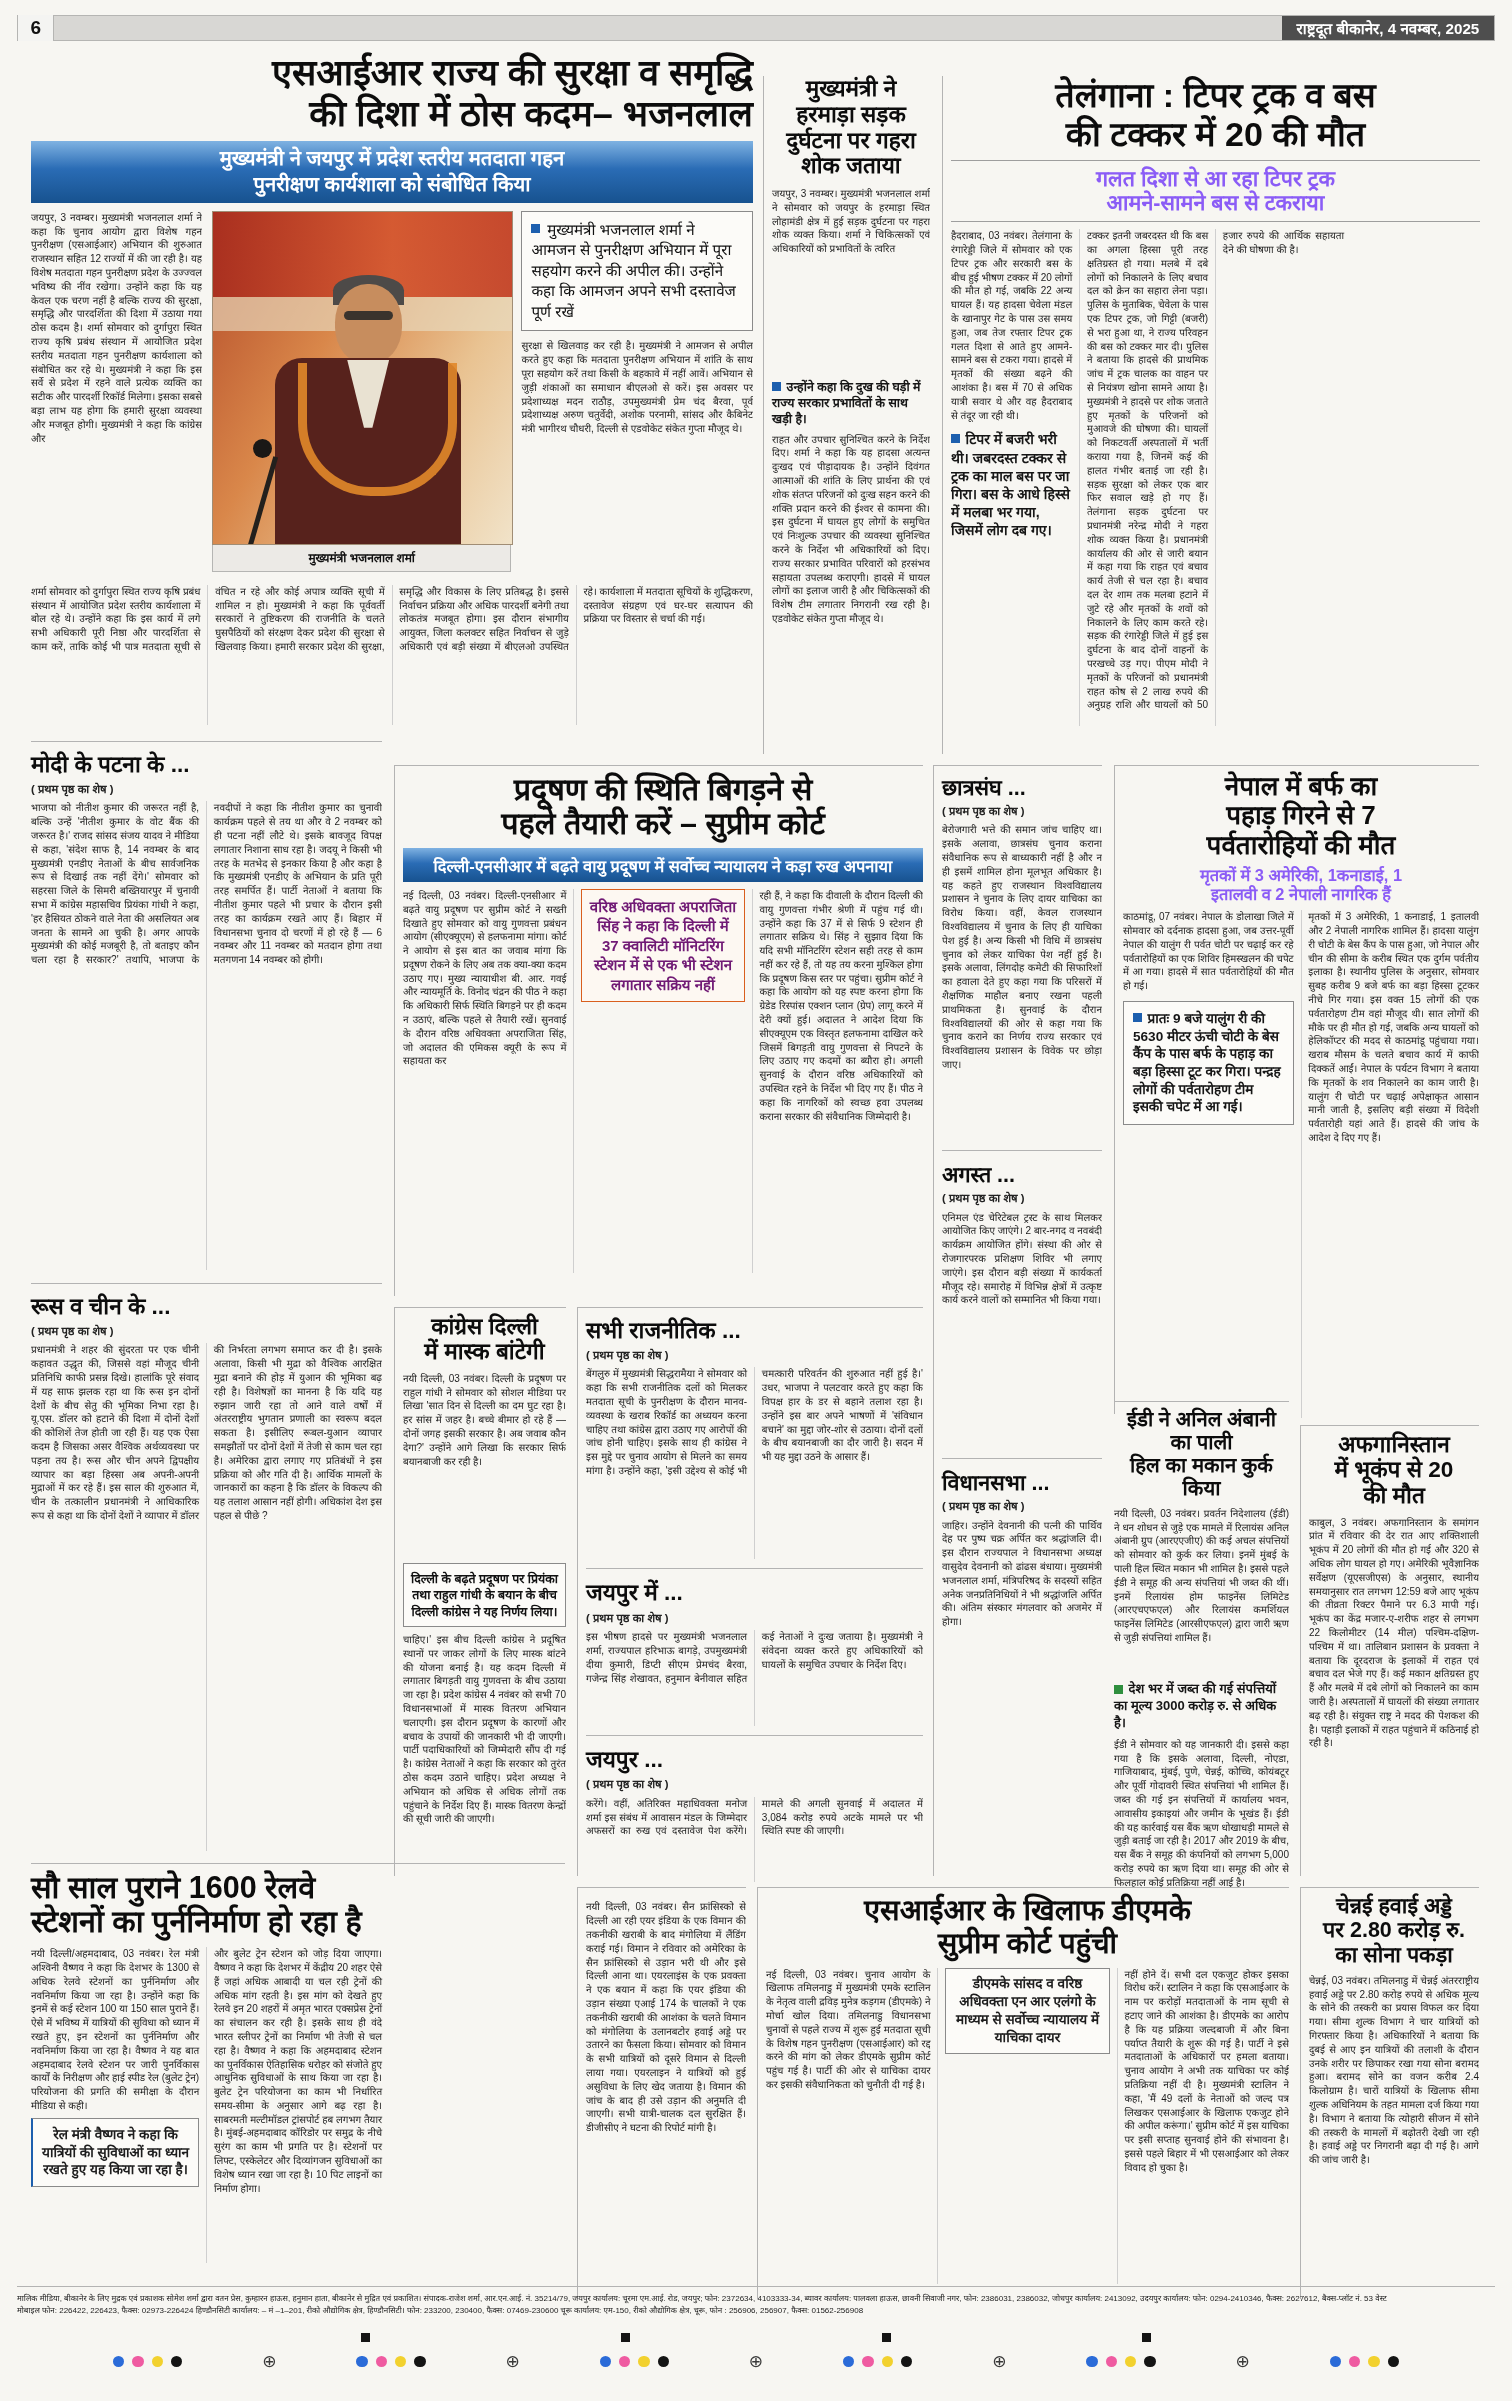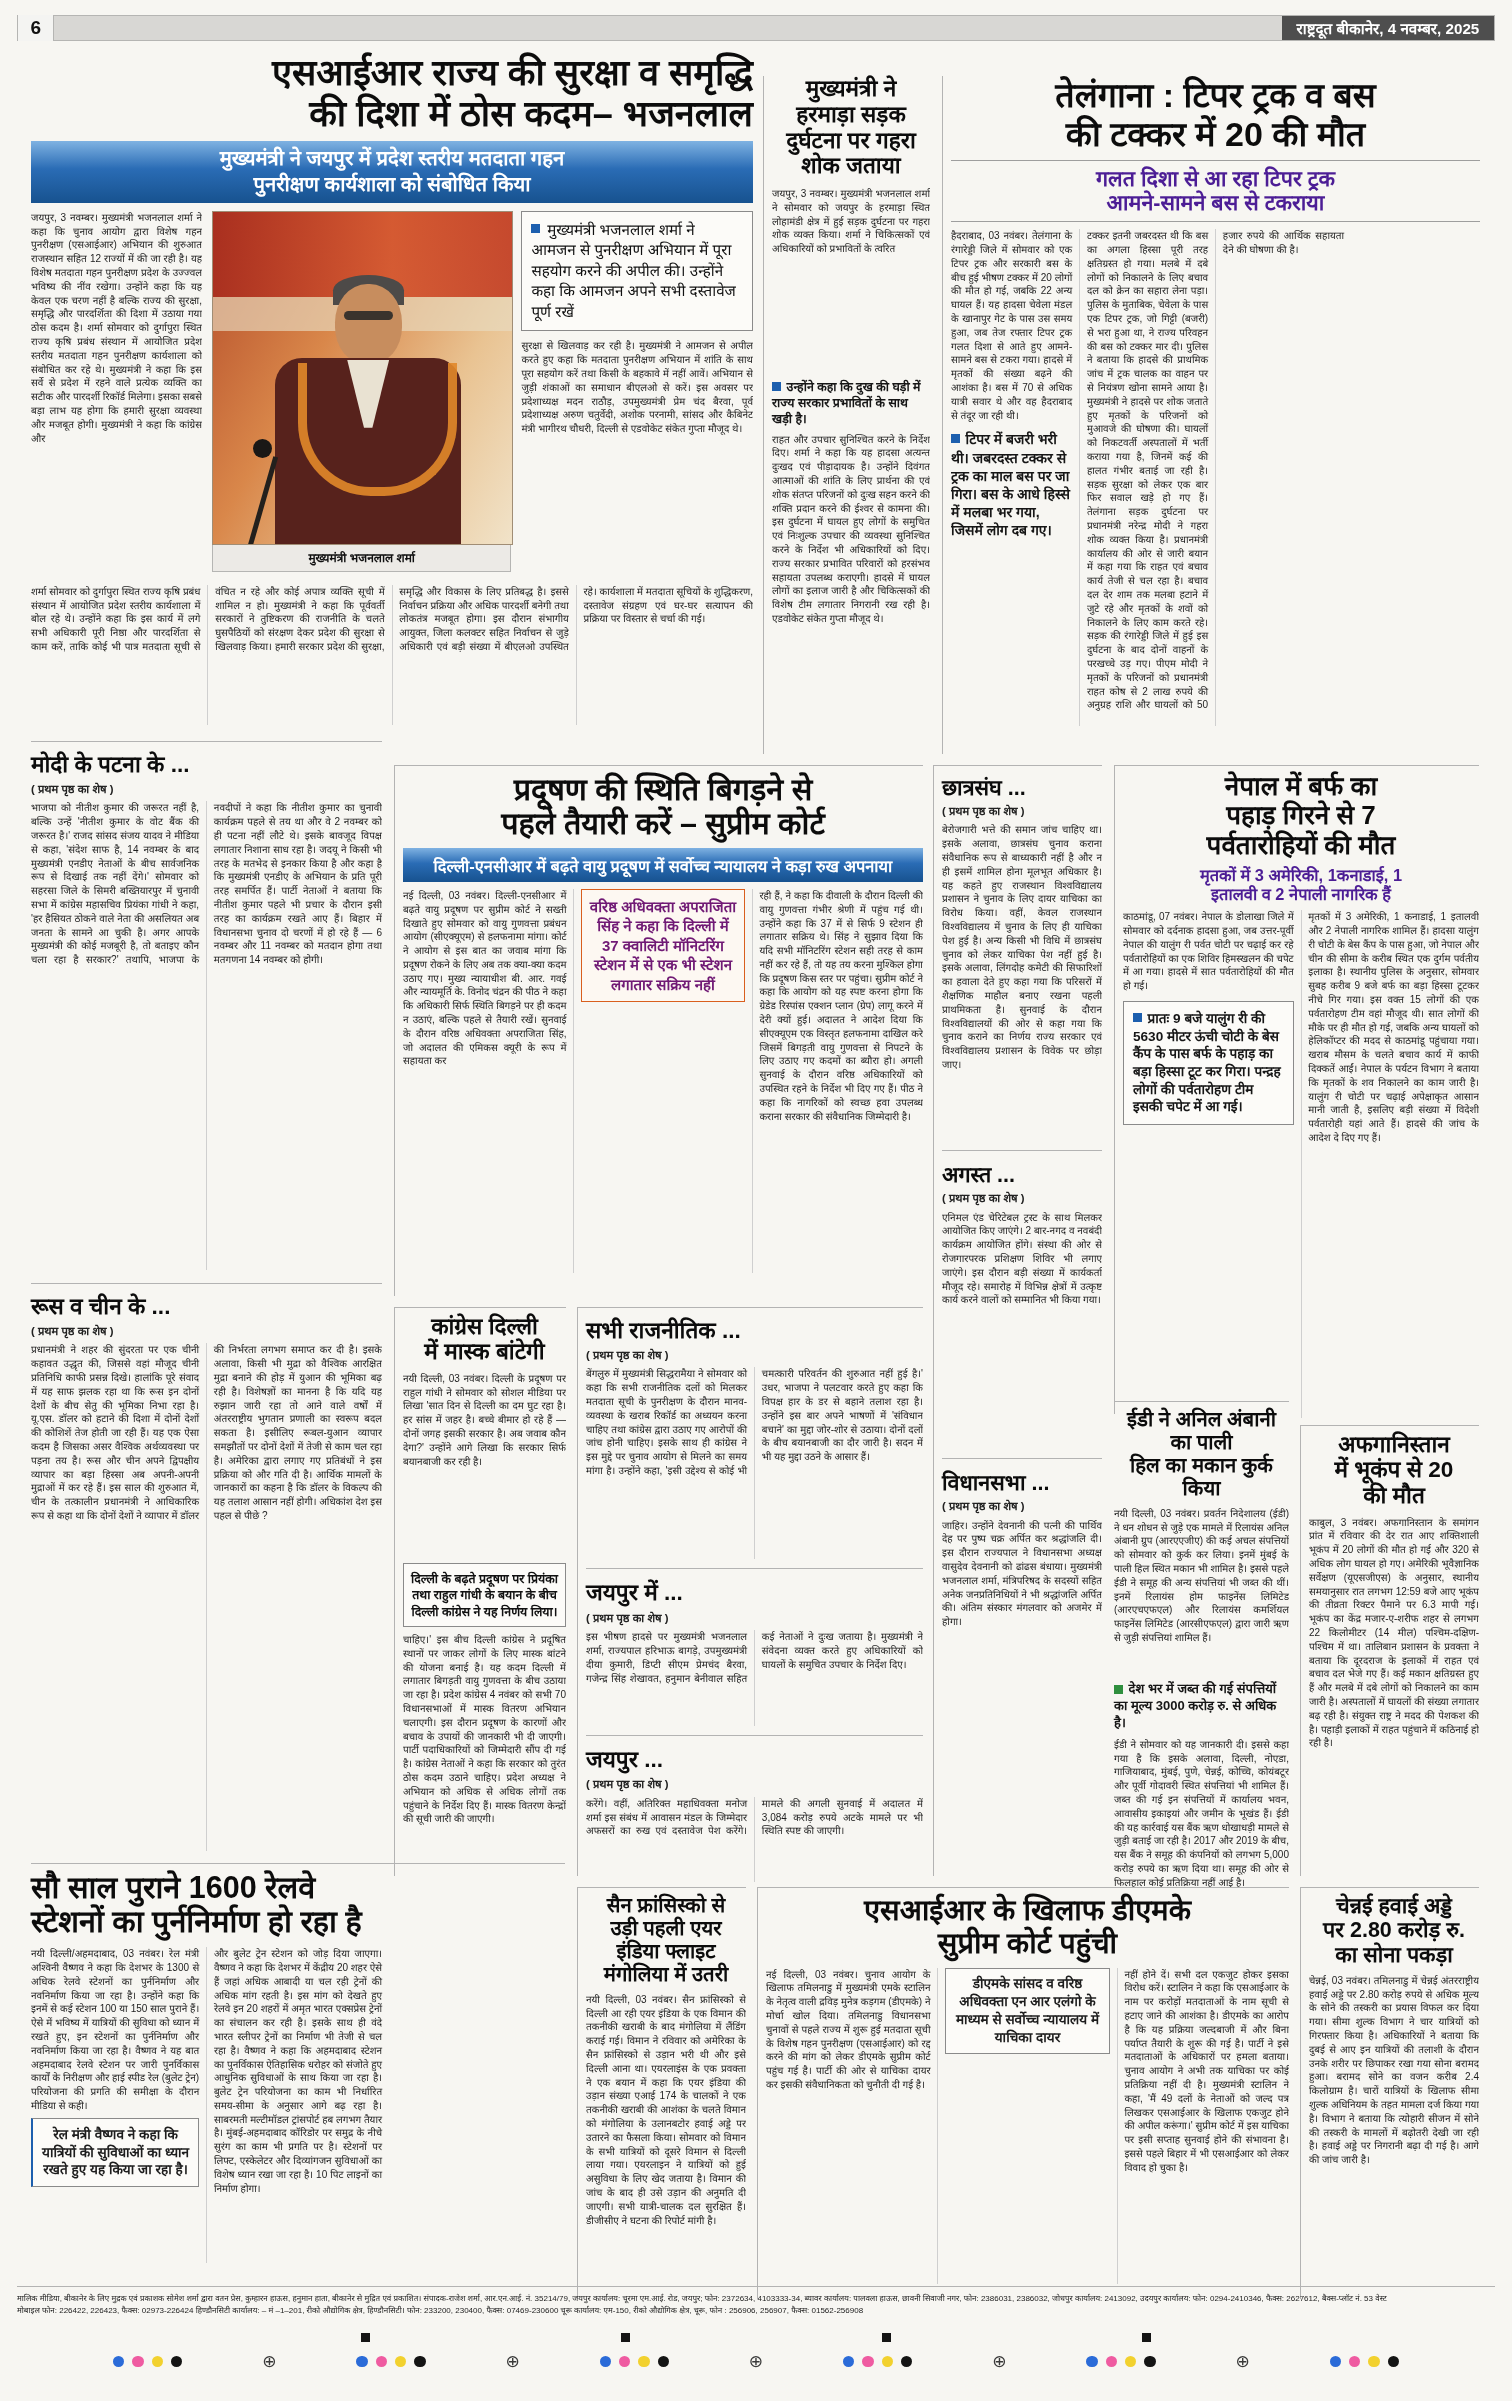--- a/index.html
+++ b/index.html
@@ -22,21 +22,21 @@
   .contline{font-weight:bold;font-size:11.3px;margin:1.1px 0 5.6px 0;color:#222;}
   .sq{display:inline-block;width:9px;height:9px;background:#1d5fae;flex:none;}
   .sq.green{background:#2f8f3e;}
   .bullet-line{font-weight:bold;color:#161616;line-height:1.3;margin:5.6px 0;text-align:left;}
   .bullet-line .sq{float:left;margin:3.4px 5.6px 1.1px 0;}
   .bbox{border:0.6px solid #8a8a8a;padding:8px 9px;background:#fcfbf8;}
   .obox{border:1.7px solid #d95f1e;color:#701a75;font-weight:bold;text-align:center;
         padding:6.8px 5.6px;margin:5.6px 0;font-size:15px;line-height:1.3;background:#fdf8f2;}
   .cbox{border:0.6px solid #8a8a8a;font-weight:bold;text-align:center;padding:6.8px 5.6px;
         margin:5.6px 0;line-height:1.3;background:#fcfbf8;}
-  .maroon{color:#4c1d95;}
+  .maroon{color:#8b5cf6;}
   
   .topbar{background:#d8d7d4;border:0.6px solid #b5b5b3;display:flex;align-items:center;}
   .pgnum{background:#f4f4f2;font-weight:bold;font-size:19px;padding:1.1px 12.4px;height:100%;
          display:flex;align-items:center;border-right:0.6px solid #b5b5b3;}
   .edition{margin-left:auto;background:#4e4e4e;color:#fff;font-weight:bold;font-size:15.2px;
            padding:0 14.7px;height:100%;display:flex;align-items:center;}
   
   .photo-wrap{width:299px;flex:none;}
   .photo{position:relative;width:299px;height:332px;overflow:hidden;border:0.6px solid #a08d75;
          background:linear-gradient(120deg,#b34a28 0%,#d9874a 38%,#e9c392 70%,#f1e3c9 100%);}
@@ -231,24 +231,20 @@
     <h2 class="hl pre" style="font-size:30.5px;">सौ साल पुराने 1600 रेलवे
 स्टेशनों का पुर्ननिर्माण हो रहा है</h2>
     <div class="bodytxt cols3" style="height:316px;margin-top:8px;">
       <div>नयी दिल्ली/अहमदाबाद, 03 नवंबर। रेल मंत्री अश्विनी वैष्णव ने कहा कि देशभर के 1300 से अधिक रेलवे स्टेशनों का पुर्ननिर्माण और नवनिर्माण किया जा रहा है। उन्होंने कहा कि इनमें से कई स्टेशन 100 या 150 साल पुराने हैं। ऐसे में भविष्य में यात्रियों की सुविधा को ध्यान में रखते हुए, इन स्टेशनों का पुर्ननिर्माण और नवनिर्माण किया जा रहा है। वैष्णव ने यह बात अहमदाबाद रेलवे स्टेशन पर जारी पुनर्विकास कार्यों के निरीक्षण और हाई स्पीड रेल (बुलेट ट्रेन) परियोजना की प्रगति की समीक्षा के दौरान मीडिया से कही।</div>
       <div class="cbox" style="font-size:13.6px;border-left:2.8px solid #1d5fae;">रेल मंत्री वैष्णव ने कहा कि यात्रियों की सुविधाओं का ध्यान रखते हुए यह किया जा रहा है।</div>
       <div>और बुलेट ट्रेन स्टेशन को जोड़ दिया जाएगा। वैष्णव ने कहा कि देशभर में केंद्रीय 20 शहर ऐसे हैं जहां अधिक आबादी या चल रही ट्रेनों की अधिक मांग रहती है। इस मांग को देखते हुए रेलवे इन 20 शहरों में अमृत भारत एक्सप्रेस ट्रेनों का संचालन कर रही है। इसके साथ ही वंदे भारत स्लीपर ट्रेनों का निर्माण भी तेजी से चल रहा है। वैष्णव ने कहा कि अहमदाबाद स्टेशन का पुनर्विकास ऐतिहासिक धरोहर को संजोते हुए आधुनिक सुविधाओं के साथ किया जा रहा है। बुलेट ट्रेन परियोजना का काम भी निर्धारित समय-सीमा के अनुसार आगे बढ़ रहा है। साबरमती मल्टीमॉडल ट्रांसपोर्ट हब लगभग तैयार है। मुंबई-अहमदाबाद कॉरिडोर पर समुद्र के नीचे सुरंग का काम भी प्रगति पर है। स्टेशनों पर लिफ्ट, एस्केलेटर और दिव्यांगजन सुविधाओं का विशेष ध्यान रखा जा रहा है। 10 पिट लाइनों का निर्माण होगा।</div>
     </div>
   </section>
 
   <section class="abs vl ht" style="left:577px;top:1863px;width:169px;height:412px;">
-    <h2 class="hl pre ctr" style="font-size:20.3px;">सैन फ्रांसिस्को से
-उड़ी पहली एयर
-इंडिया फ्लाइट
-मंगोलिया में उतरी</h2>
     <div class="bodytxt" style="height:294px;margin-top:6.8px;">नयी दिल्ली, 03 नवंबर। सैन फ्रांसिस्को से दिल्ली आ रही एयर इंडिया के एक विमान की तकनीकी खराबी के बाद मंगोलिया में लैंडिंग कराई गई। विमान ने रविवार को अमेरिका के सैन फ्रांसिस्को से उड़ान भरी थी और इसे दिल्ली आना था। एयरलाइंस के एक प्रवक्ता ने एक बयान में कहा कि एयर इंडिया की उड़ान संख्या एआई 174 के चालकों ने एक तकनीकी खराबी की आशंका के चलते विमान को मंगोलिया के उलानबटोर हवाई अड्डे पर उतारने का फैसला किया। सोमवार को विमान के सभी यात्रियों को दूसरे विमान से दिल्ली लाया गया। एयरलाइन ने यात्रियों को हुई असुविधा के लिए खेद जताया है। विमान की जांच के बाद ही उसे उड़ान की अनुमति दी जाएगी। सभी यात्री-चालक दल सुरक्षित हैं। डीजीसीए ने घटना की रिपोर्ट मांगी है।</div>
   </section>
 
   <section class="abs vl ht" style="left:757px;top:1863px;width:532px;height:412px;">
     <h2 class="hl pre ctr" style="font-size:29px;">एसआईआर के खिलाफ डीएमके
 सुप्रीम कोर्ट पहुंची</h2>
     <div class="bodytxt cols3" style="height:316px;margin-top:8px;">
       <div>नई दिल्ली, 03 नवंबर। चुनाव आयोग के खिलाफ तमिलनाडु में मुख्यमंत्री एमके स्टालिन के नेतृत्व वाली द्रविड़ मुनेत्र कड़गम (डीएमके) ने मोर्चा खोल दिया। तमिलनाडु विधानसभा चुनावों से पहले राज्य में शुरू हुई मतदाता सूची के विशेष गहन पुनरीक्षण (एसआईआर) को रद्द करने की मांग को लेकर डीएमके सुप्रीम कोर्ट पहुंच गई है। पार्टी की ओर से याचिका दायर कर इसकी संवैधानिकता को चुनौती दी गई है।</div>
       <div class="cbox" style="font-size:13.6px;">डीएमके सांसद व वरिष्ठ अधिवक्ता एन आर एलंगो के माध्यम से सर्वोच्च न्यायालय में याचिका दायर</div>
       <div>नहीं होने दें। सभी दल एकजुट होकर इसका विरोध करें। स्टालिन ने कहा कि एसआईआर के नाम पर करोड़ों मतदाताओं के नाम सूची से हटाए जाने की आशंका है। डीएमके का आरोप है कि यह प्रक्रिया जल्दबाजी में और बिना पर्याप्त तैयारी के शुरू की गई है। पार्टी ने इसे मतदाताओं के अधिकारों पर हमला बताया। चुनाव आयोग ने अभी तक याचिका पर कोई प्रतिक्रिया नहीं दी है। मुख्यमंत्री स्टालिन ने कहा, 'मैं 49 दलों के नेताओं को जल्द पत्र लिखकर एसआईआर के खिलाफ एकजुट होने की अपील करूंगा।' सुप्रीम कोर्ट में इस याचिका पर इसी सप्ताह सुनवाई होने की संभावना है। इससे पहले बिहार में भी एसआईआर को लेकर विवाद हो चुका है।</div>

